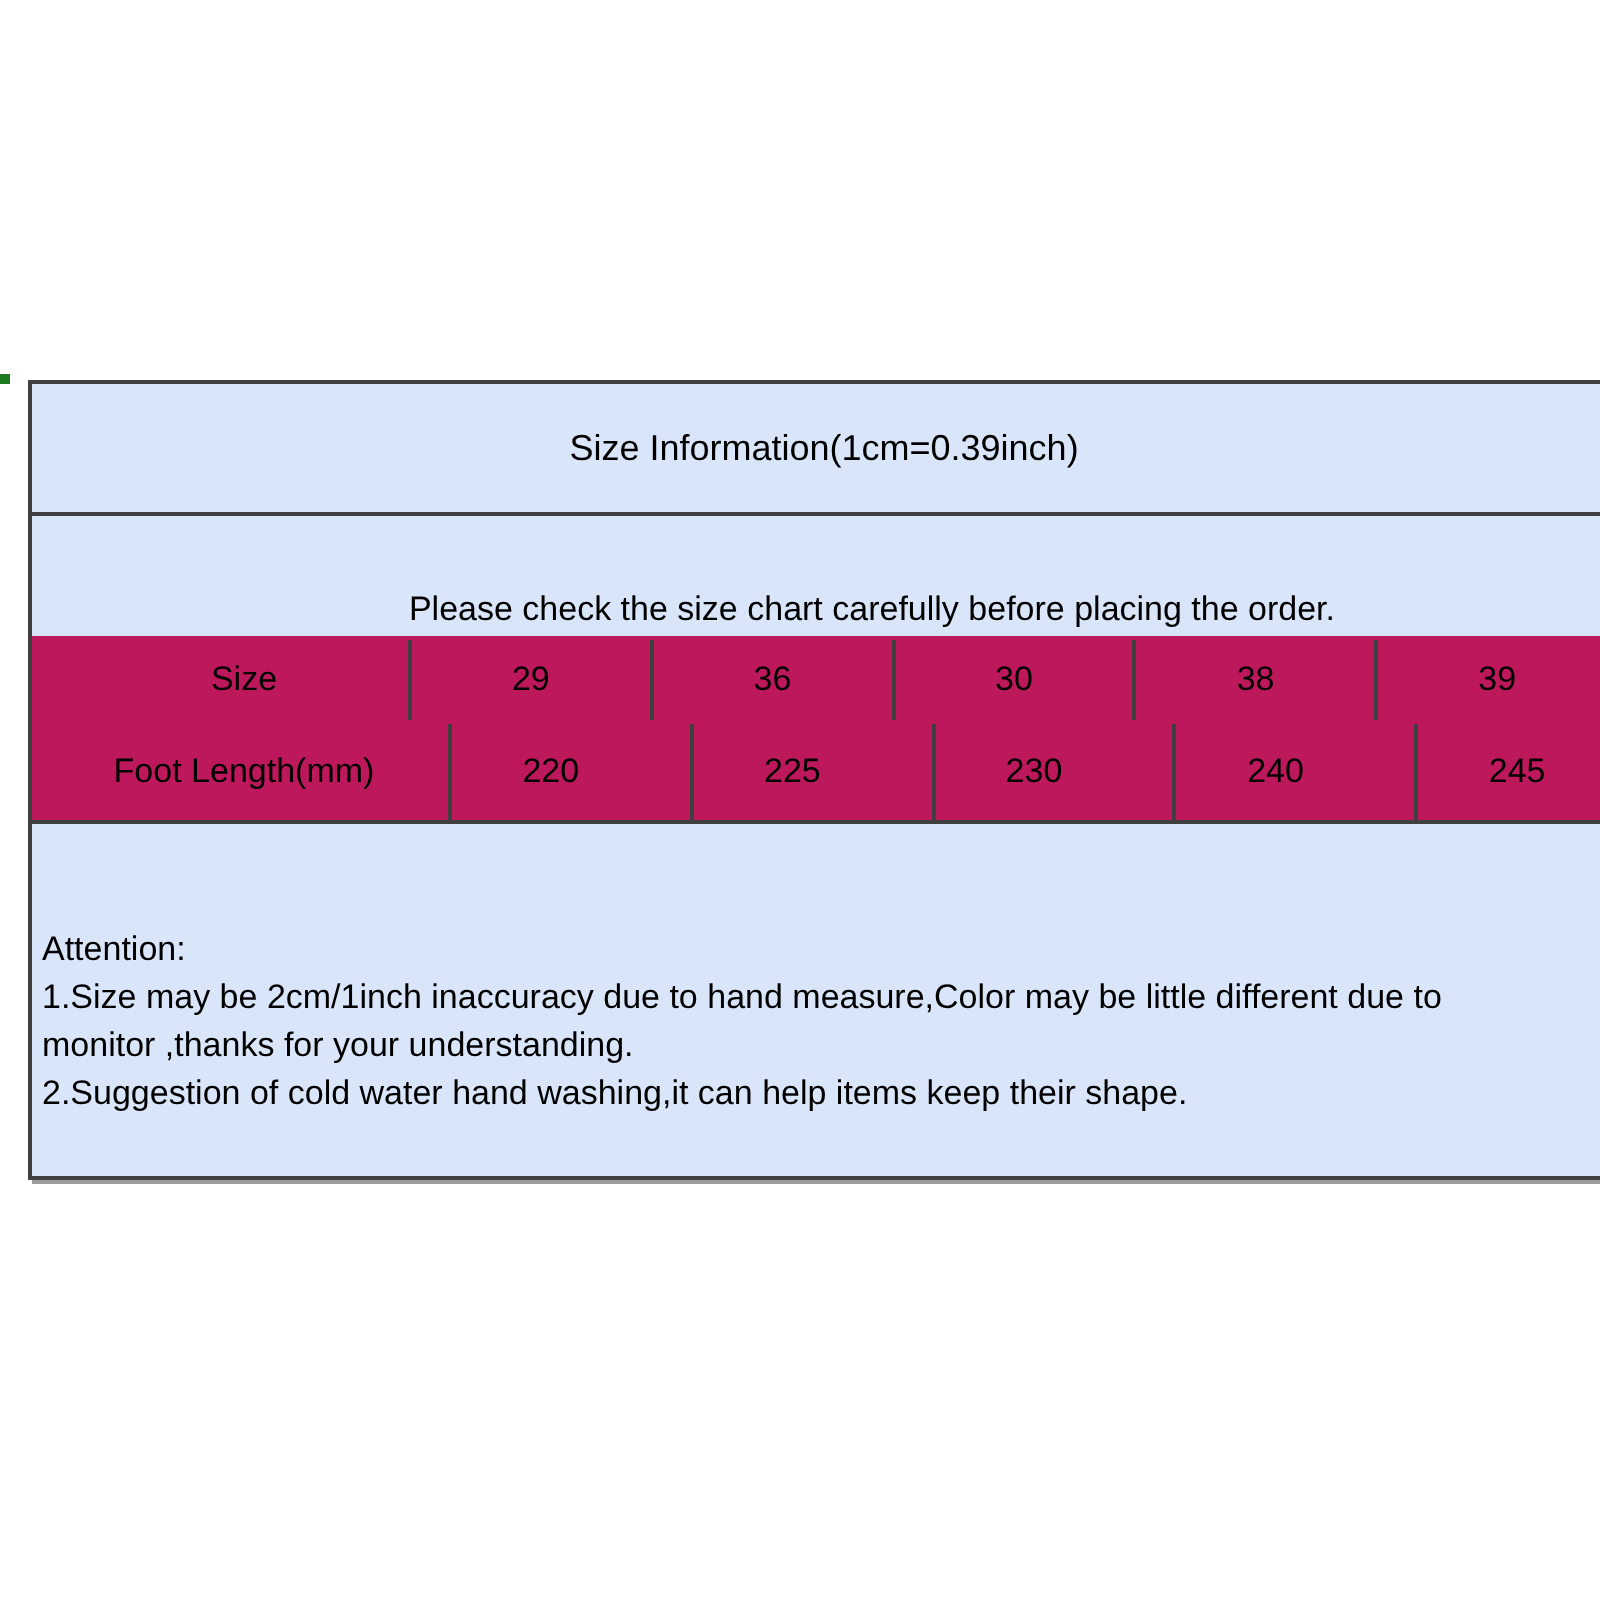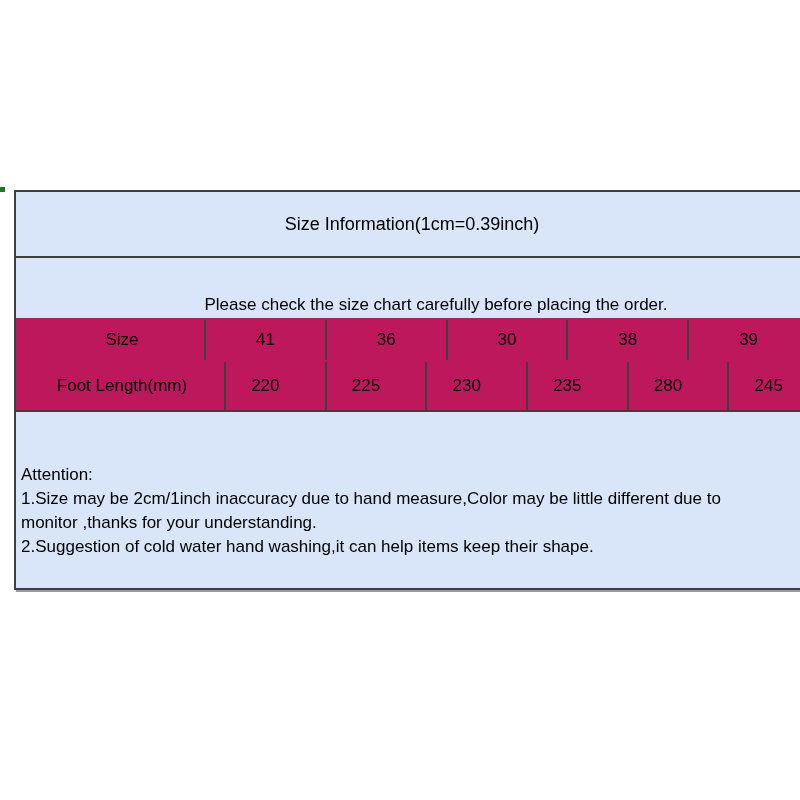--- a/index.html
+++ b/index.html
@@ -100,34 +100,33 @@
     <div class="row-title">
       <span>Size Information(1cm=0.39inch)</span>
     </div>
 
     <div class="row-note">
       <span>Please check the size chart carefully before placing the order.</span>
     </div>
 
     <div class="row-grid row-sizes">
       <div class="cell head">Size</div>
-      <div class="cell">41</div>
+      <div class="cell">29</div>
       <div class="cell">36</div>
       <div class="cell">30</div>
       <div class="cell">38</div>
       <div class="cell">39</div>
     </div>
 
     <div class="row-grid row-lengths">
       <div class="cell head">Foot Length(mm)</div>
       <div class="cell">220</div>
       <div class="cell">225</div>
       <div class="cell">230</div>
-      <div class="cell">235</div>
-      <div class="cell">280</div>
+      <div class="cell">240</div>
       <div class="cell">245</div>
     </div>
 
     <div class="row-attention">
       <div class="attention-line">Attention:</div>
       <div class="attention-line">1.Size may be 2cm/1inch inaccuracy due to hand measure,Color may be little different due to</div>
       <div class="attention-line">monitor ,thanks for your understanding.</div>
       <div class="attention-line">2.Suggestion of cold water hand washing,it can help items keep their shape.</div>
     </div>
 

